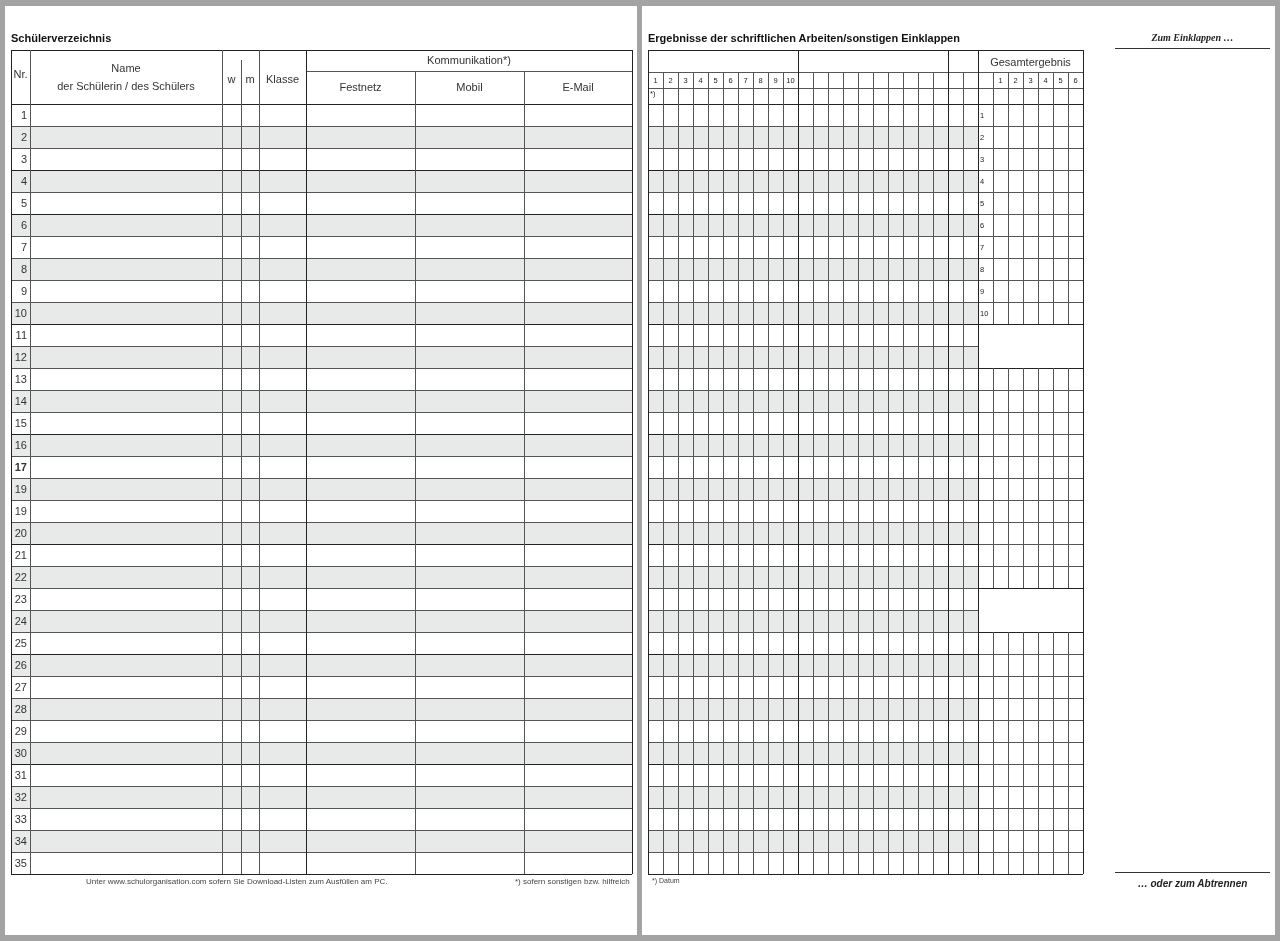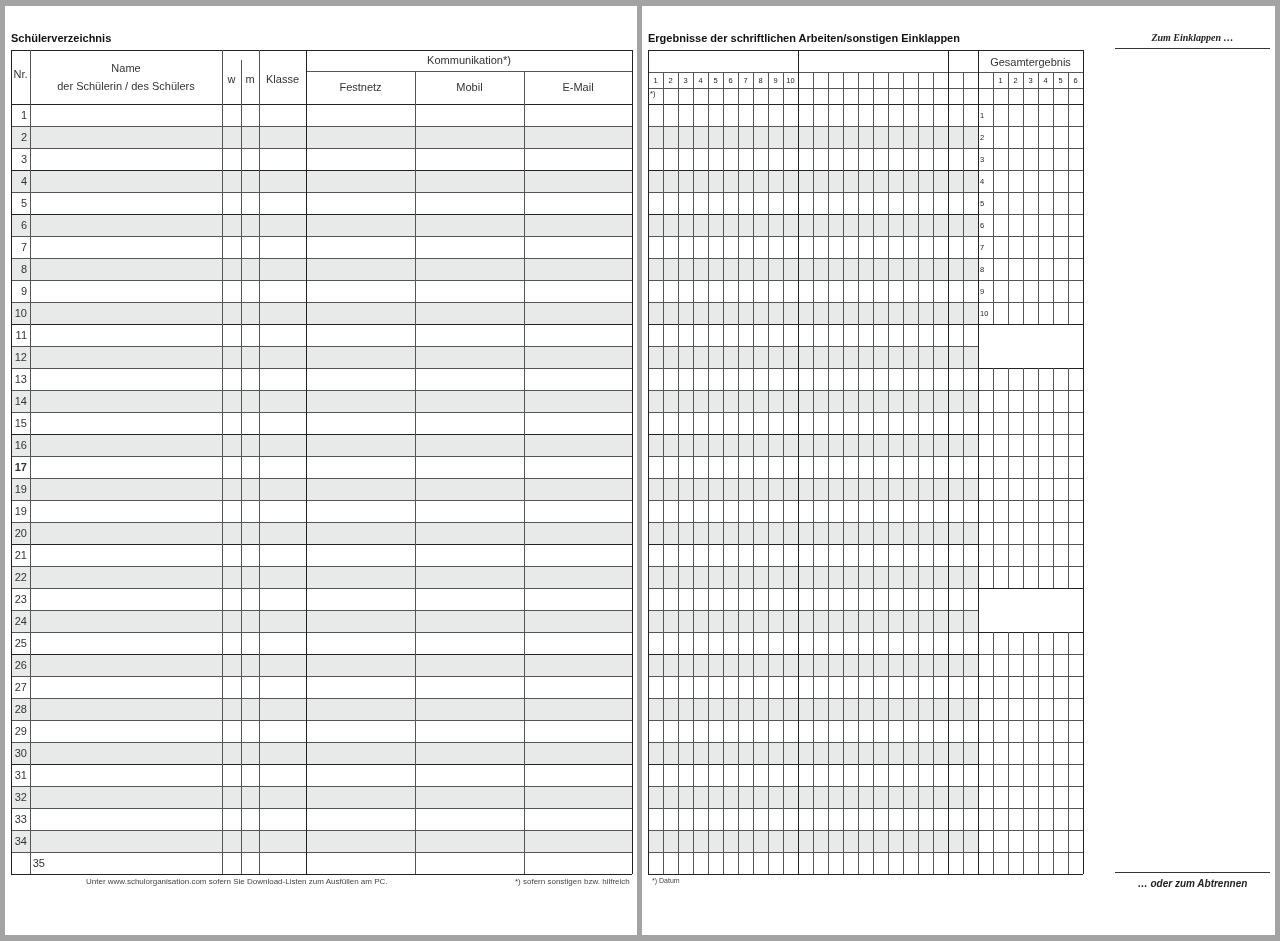--- a/index.html
+++ b/index.html
@@ -124,21 +124,21 @@
       <div class="rownum" style="left:12px;top:637px;">25</div>
       <div class="rownum" style="left:12px;top:659px;">26</div>
       <div class="rownum" style="left:12px;top:681px;">27</div>
       <div class="rownum" style="left:12px;top:703px;">28</div>
       <div class="rownum" style="left:12px;top:725px;">29</div>
       <div class="rownum" style="left:12px;top:747px;">30</div>
       <div class="rownum" style="left:12px;top:769px;">31</div>
       <div class="rownum" style="left:12px;top:791px;">32</div>
       <div class="rownum" style="left:12px;top:813px;">33</div>
       <div class="rownum" style="left:12px;top:835px;">34</div>
-      <div class="rownum" style="left:12px;top:857px;margin-left:18px;">35</div>
+      <div class="rownum" style="left:12px;top:857px;">35</div>
     </div>
 
   <div class="cell-text" style="left:11px;top:68px;width:19px;">Nr.</div>
   <div class="cell-text" style="left:30px;top:62px;width:192px;">Name</div>
   <div class="cell-text" style="left:30px;top:80px;width:192px;">der Schülerin / des Schülers</div>
   <div class="cell-text" style="left:222px;top:73px;width:19px;">w</div>
   <div class="cell-text" style="left:241px;top:73px;width:18px;">m</div>
   <div class="cell-text" style="left:259px;top:73px;width:47px;">Klasse</div>
   <div class="cell-text" style="left:306px;top:54px;width:326px;">Kommunikation*)</div>
   <div class="cell-text" style="left:306px;top:81px;width:109px;">Festnetz</div>

